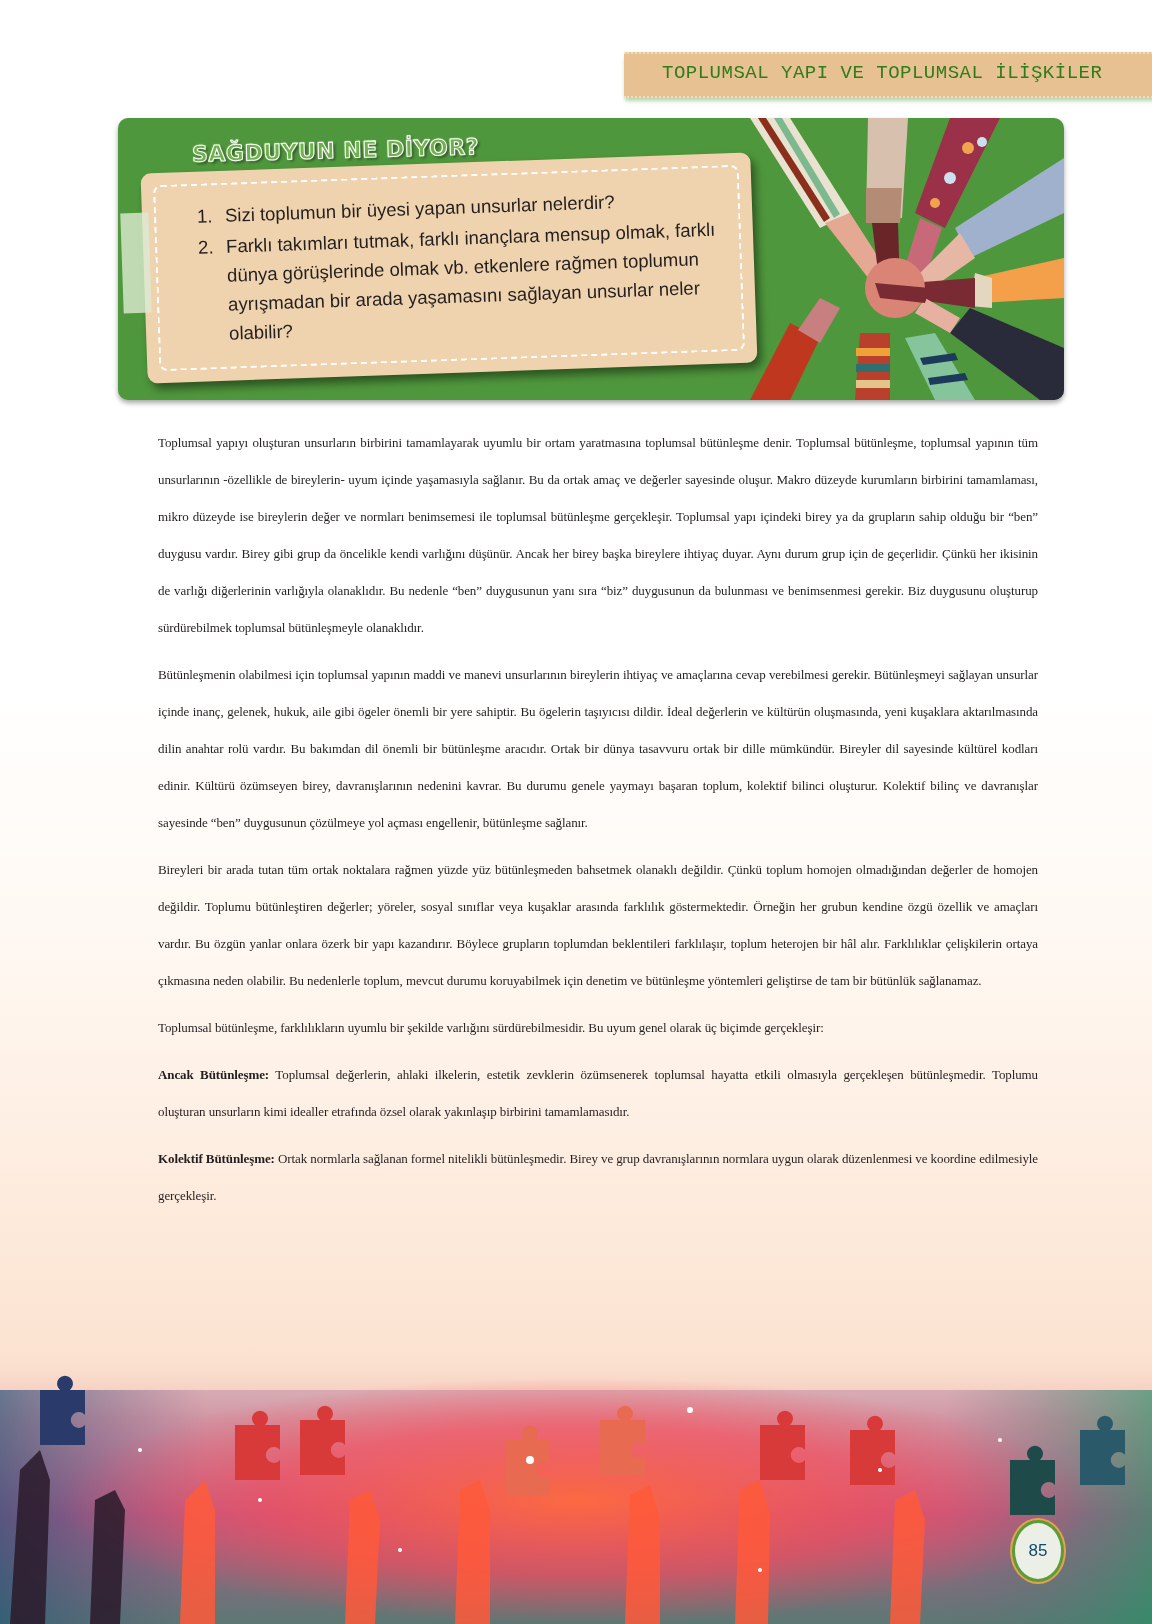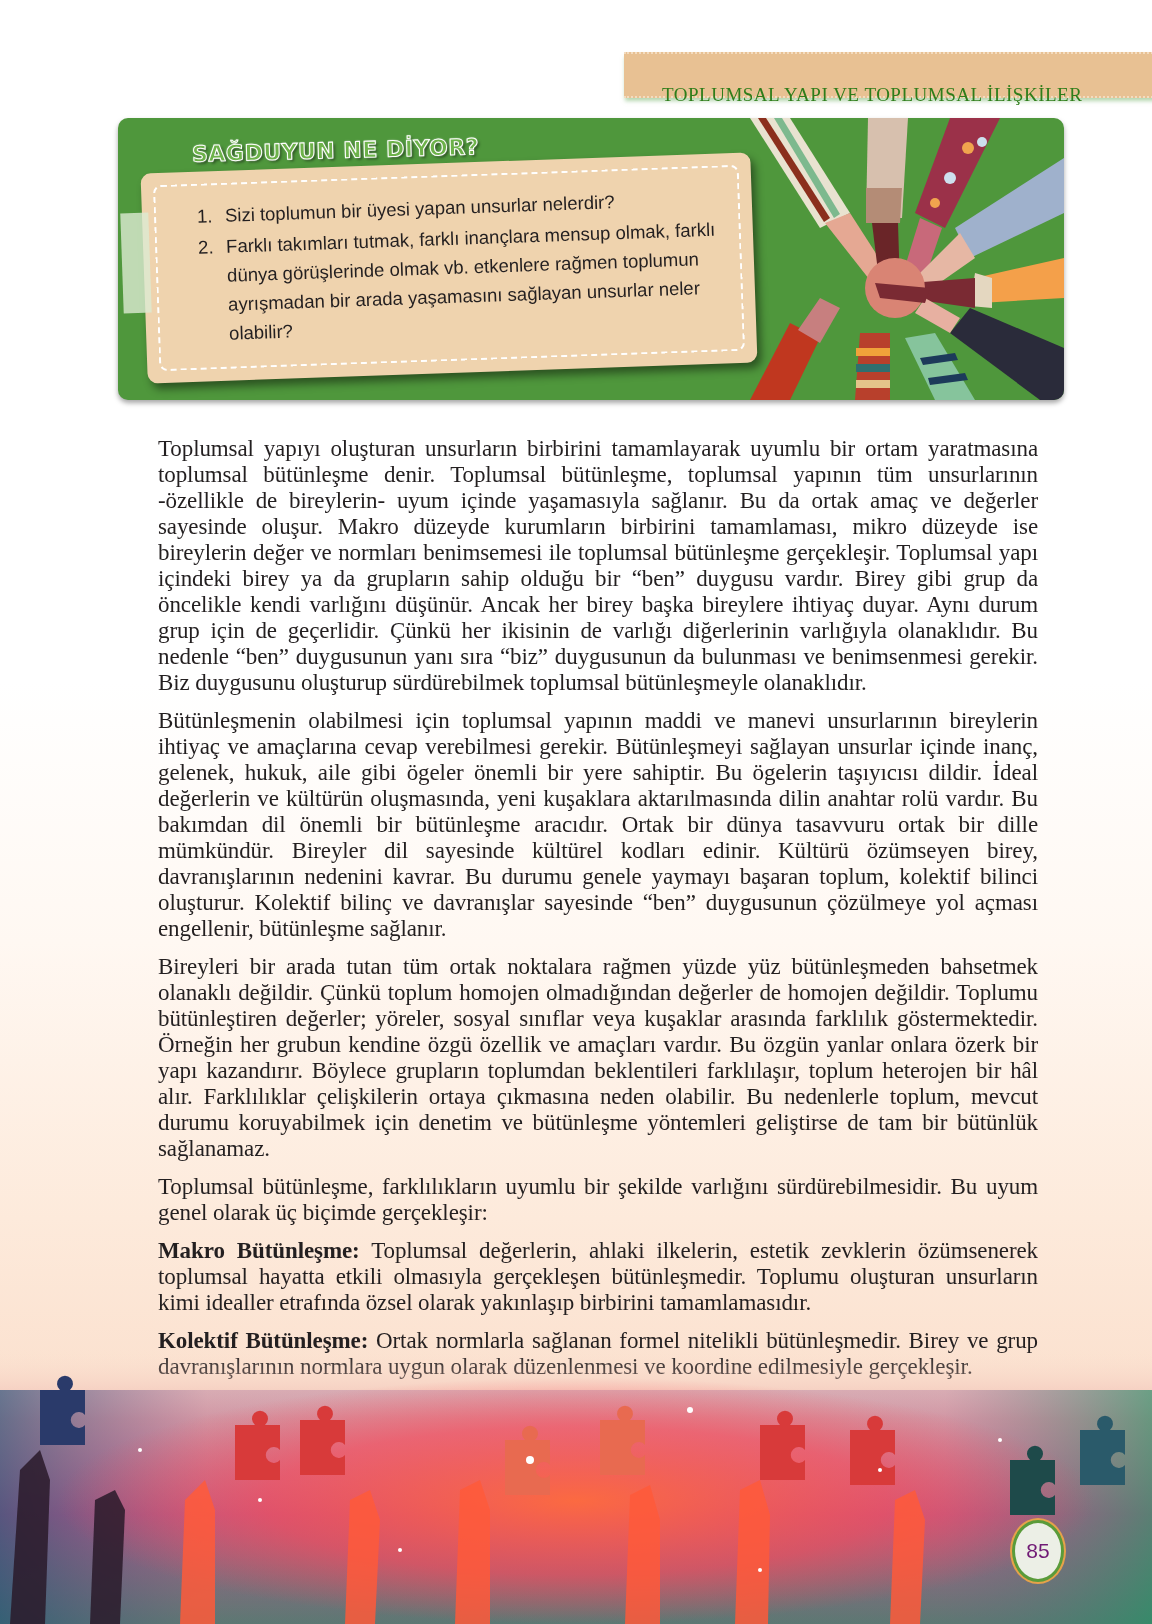--- a/index.html
+++ b/index.html
@@ -11,22 +11,22 @@
   }
   
   .ribbon {
     position: absolute; left: 624px; top: 52px; width: 540px; height: 42px;
     background: #e8c193;
     box-shadow: 0 4px 4px -1px rgba(120,180,110,0.55);
     border-top: 2px dotted #f3dcc0; border-bottom: 2px dotted #f3dcc0;
   }
   .ribbon-title {
     position: absolute; left: 38px; top: 8px;
-    font-family: Liberation Serif, serif;
-    font-size: 19px; color: #2e7d1a; letter-spacing: 0.5px; margin-top: 22px;
+    font-family: Liberation Mono, monospace;
+    font-size: 19px; color: #2e7d1a; letter-spacing: 0.5px;
   }
   
   .green-box {
     position: absolute; left: 118px; top: 118px; width: 946px; height: 282px;
     background: #4f973c; border-radius: 10px; overflow: hidden;
     box-shadow: 0 3px 5px rgba(0,0,0,0.35);
   }
   .sag-title {
     position: absolute; left: 74px; top: 20px;
     font-family: "DejaVu Sans", sans-serif; font-weight: bold;
@@ -62,35 +62,35 @@
   .hands { position: absolute; left: 612px; top: 0; width: 334px; height: 282px; }
   
   .content {
     position: absolute; left: 158px; top: 424px; width: 880px;
   }
   .section-title {
     font-family: "Liberation Sans", "DejaVu Sans", sans-serif; font-weight: bold;
     font-size: 17px; color: #2e7d1a; margin: 0 0 4px 0;
   }
   .para {
-    font-size: 23px; line-height: 26px; margin: 12px 0 10px 0;
+    font-size: 13px; line-height: 37px; margin: 0 0 10px 0;
     text-align: justify; letter-spacing: -0.1px;
   }
   .para b { font-weight: bold; }
   
   .bottom-art { position: absolute; left: 0; top: 1350px; width: 1152px; height: 274px; }
   .page-num-wrap {
     position: absolute; left: 1012px; top: 1520px; width: 46px; height: 56px;
     border-radius: 50%; background: #ecefe6;
     border: 3px solid #5a9b3a; box-shadow: 0 0 0 2px #e6a24a;
     display: flex; align-items: center; justify-content: center;
   }
   .page-num {
     font-family: "Liberation Sans", "DejaVu Sans", sans-serif;
-    font-size: 21px; color: #701a75;
+    font-size: 17px; color: #0c4a6e;
   }
 </style>
 </head>
 <body>
 
 <div class="ribbon">
   <span class="ribbon-title">TOPLUMSAL YAPI VE TOPLUMSAL İLİŞKİLER</span>
 </div>
 
 <div class="green-box">
@@ -161,21 +161,21 @@
     <path d="M145 165 L200 170 L195 185 L150 180 Z" fill="#7a2a33"></path>
   </svg>
 </div>
 
 <div class="content">
   <p class="para">Toplumsal yapıyı oluşturan unsurların birbirini tamamlayarak uyumlu bir ortam yaratmasına toplumsal bütünleşme denir. Toplumsal bütünleşme, toplumsal yapının tüm unsurlarının -özellikle de bireylerin- uyum içinde yaşamasıyla sağlanır. Bu da ortak amaç ve değerler sayesinde oluşur. Makro düzeyde kurumların birbirini tamamlaması, mikro düzeyde ise bireylerin değer ve normları benimsemesi ile toplumsal bütünleşme gerçekleşir. Toplumsal yapı içindeki birey ya da grupların sahip olduğu bir “ben” duygusu vardır. Birey gibi grup da öncelikle kendi varlığını düşünür. Ancak her birey başka bireylere ihtiyaç duyar. Aynı durum grup için de geçerlidir. Çünkü her ikisinin de varlığı diğerlerinin varlığıyla olanaklıdır. Bu nedenle “ben” duygusunun yanı sıra “biz” duygusunun da bulunması ve benimsenmesi gerekir. Biz duygusunu oluşturup sürdürebilmek toplumsal bütünleşmeyle olanaklıdır.</p>
   <p class="para">Bütünleşmenin olabilmesi için toplumsal yapının maddi ve manevi unsurlarının bireylerin ihtiyaç ve amaçlarına cevap verebilmesi gerekir. Bütünleşmeyi sağlayan unsurlar içinde inanç, gelenek, hukuk, aile gibi ögeler önemli bir yere sahiptir. Bu ögelerin taşıyıcısı dildir. İdeal değerlerin ve kültürün oluşmasında, yeni kuşaklara aktarılmasında dilin anahtar rolü vardır. Bu bakımdan dil önemli bir bütünleşme aracıdır. Ortak bir dünya tasavvuru ortak bir dille mümkündür. Bireyler dil sayesinde kültürel kodları edinir. Kültürü özümseyen birey, davranışlarının nedenini kavrar. Bu durumu genele yaymayı başaran toplum, kolektif bilinci oluşturur. Kolektif bilinç ve davranışlar sayesinde “ben” duygusunun çözülmeye yol açması engellenir, bütünleşme sağlanır.</p>
   <p class="para">Bireyleri bir arada tutan tüm ortak noktalara rağmen yüzde yüz bütünleşmeden bahsetmek olanaklı değildir. Çünkü toplum homojen olmadığından değerler de homojen değildir. Toplumu bütünleştiren değerler; yöreler, sosyal sınıflar veya kuşaklar arasında farklılık göstermektedir. Örneğin her grubun kendine özgü özellik ve amaçları vardır. Bu özgün yanlar onlara özerk bir yapı kazandırır. Böylece grupların toplumdan beklentileri farklılaşır, toplum heterojen bir hâl alır. Farklılıklar çelişkilerin ortaya çıkmasına neden olabilir. Bu nedenlerle toplum, mevcut durumu koruyabilmek için denetim ve bütünleşme yöntemleri geliştirse de tam bir bütünlük sağlanamaz.</p>
   <p class="para">Toplumsal bütünleşme, farklılıkların uyumlu bir şekilde varlığını sürdürebilmesidir.  Bu uyum genel olarak üç biçimde gerçekleşir:</p>
   <p class="para">
-    <b>Makro Bütünleşme:</b><span> Toplumsal değerlerin, ahlaki ilkelerin, estetik zevklerin özümsenerek toplumsal hayatta etkili olmasıyla gerçekleşen bütünleşmedir. Toplumu oluşturan unsurların kimi idealler etrafında özsel olarak yakınlaşıp birbirini tamamlamasıdır.</span>
+    <b>Ancak Bütünleşme:</b><span> Toplumsal değerlerin, ahlaki ilkelerin, estetik zevklerin özümsenerek toplumsal hayatta etkili olmasıyla gerçekleşen bütünleşmedir. Toplumu oluşturan unsurların kimi idealler etrafında özsel olarak yakınlaşıp birbirini tamamlamasıdır.</span>
   </p>
   <p class="para">
     <b>Kolektif Bütünleşme:</b><span> Ortak normlarla sağlanan formel nitelikli bütünleşmedir. Birey ve grup davranışlarının normlara uygun olarak düzenlenmesi ve koordine edilmesiyle gerçekleşir.</span>
   </p>
 </div>
 
 <svg class="bottom-art" viewBox="0 0 1152 274" preserveAspectRatio="none">
   <defs>
     <linearGradient id="bgGrad" x1="0" y1="0" x2="0" y2="1">
       <stop offset="0" stop-color="#fbe1cf" stop-opacity="0"></stop>

